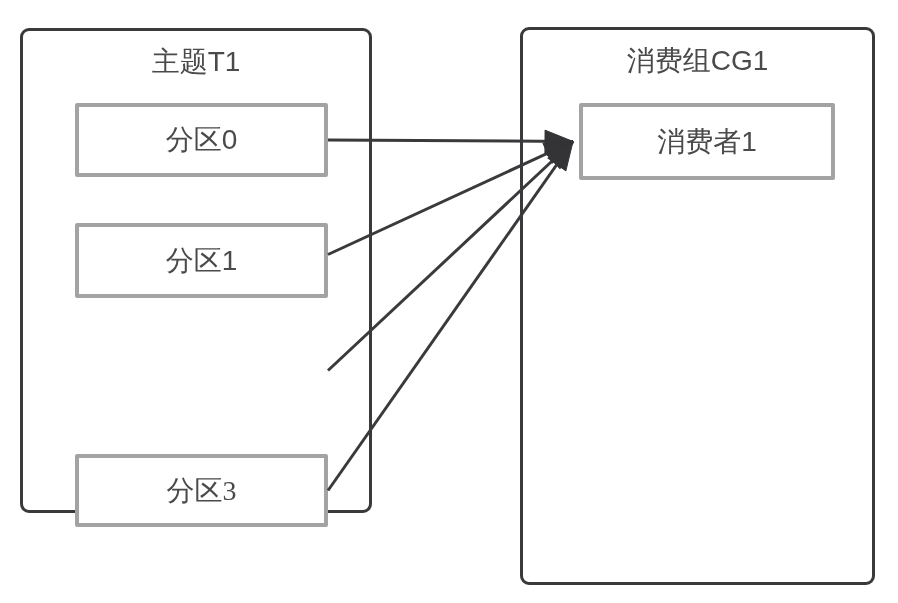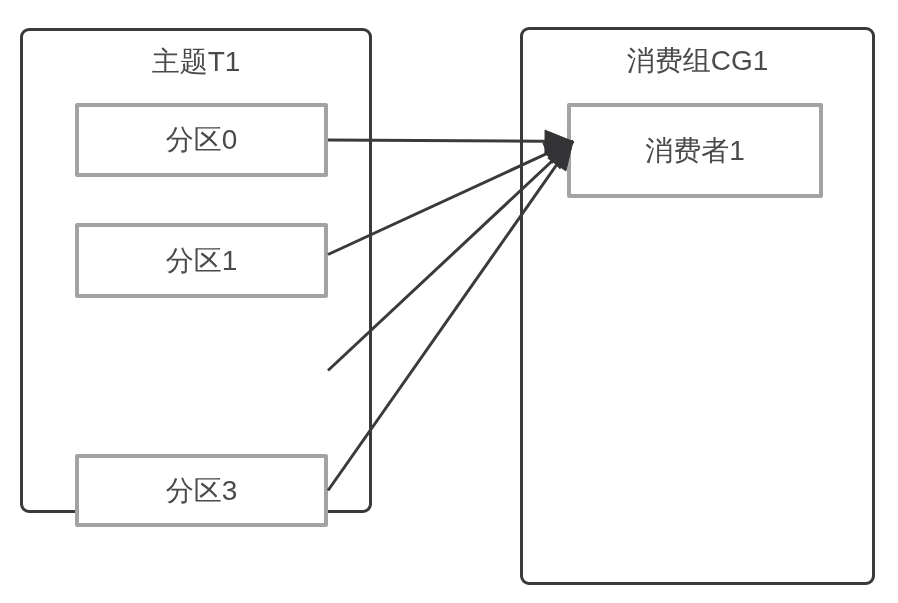--- a/index.html
+++ b/index.html
@@ -58,23 +58,23 @@
   }
   .node-label {
     font-size: 28px;
     color: #4a4a4b;
     white-space: nowrap;
   }
   
   #node-partition-0 { left: 52px; top:  72px; width: 253px; height: 74px; }
   #node-partition-1 { left: 52px; top: 192px; width: 253px; height: 75px; }
   #node-partition-2 { left: 52px; top: 302px; width: 253px; height: 75px; }
-  #node-partition-3 { left: 52px; top: 423px; width: 253px; height: 73px; }
+  #node-partition-3 { left: 52px; top: 423px; width: 253px; height: 73px; font-family: Liberation Serif, serif; }
   
-  #node-consumer-1 { left: 44px; top: 73px; width: 256px; height: 95px; }
+  #node-consumer-1 { left: 56px; top: 73px; width: 256px; height: 77px; }
 
   #connector-layer {
     position: absolute;
     left: 0;
     top: 0;
     width: 898px;
     height: 603px;
     pointer-events: none;
   }
 </style>

